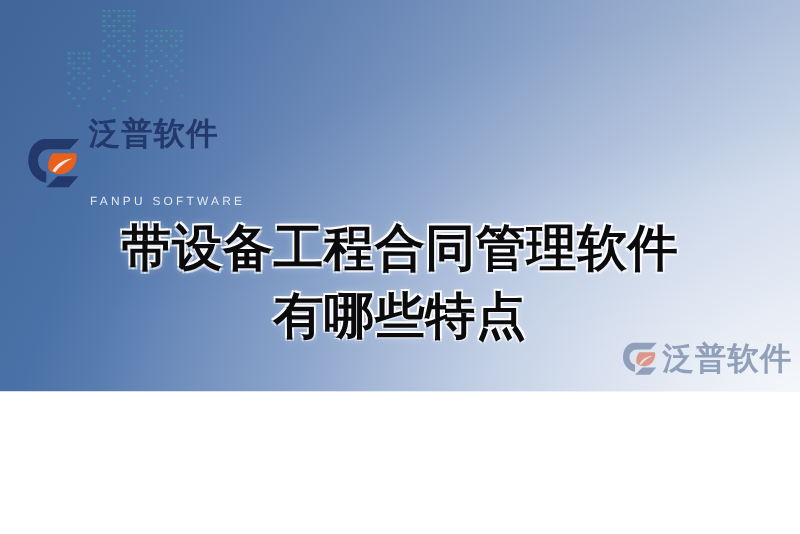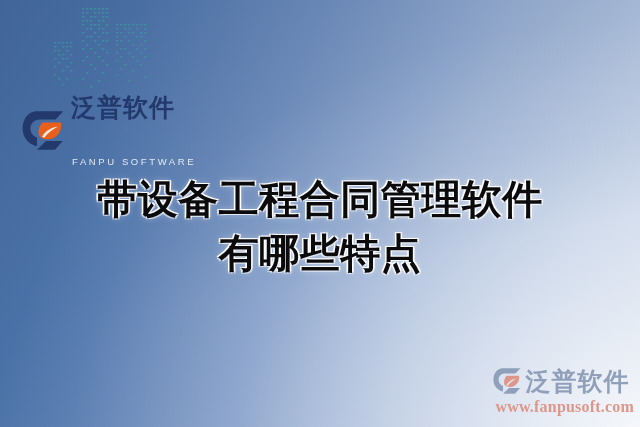--- a/index.html
+++ b/index.html
@@ -6,21 +6,21 @@
 
   html, body {
     width:640px; height:427px;
     overflow:hidden;
     font-family:"Liberation Sans", sans-serif;
   }
 
   
   #banner {
     position:relative;
-    width:640px; height:427px;
+    width:640px; height:313px;
     overflow:hidden;
     background:
       radial-gradient(120% 130% at 100% 100%,
         rgba(255,255,255,0.78) 0%,
         rgba(255,255,255,0.42) 26%,
         rgba(255,255,255,0.12) 52%,
         rgba(255,255,255,0.00) 74%),
       linear-gradient(108deg,
         #44699e 0%,
         #4b72a8 16%,
@@ -321,16 +321,15 @@
   <div id="watermark">
     <div id="wm-row">
       <svg id="wm-mark" viewBox="0 0 42 41" xmlns="http://www.w3.org/2000/svg" aria-hidden="true">
         <path d="M13.2 1.2 H41.2 L33.6 9.4 H17.6 C12.4 9.4 8.4 13.2 8.4 18.6 C8.4 23.0 11.0 26.4 15.0 27.6 L15.0 36.2 C6.6 34.6 0.6 27.4 0.6 18.6 C0.6 9.0 6.0 2.2 13.2 1.2 Z" fill="#8e9eb9"></path>
         <path d="M15.0 39.8 L24.0 31.0 L40.6 31.0 L33.0 39.8 Z" fill="#8e9eb9"></path>
         <path d="M20.4 12.6 H39.0 C40.2 18.4 37.6 24.6 32.4 27.6 C27.6 30.4 21.6 29.8 17.4 26.4 C15.6 22.2 17.0 16.0 20.4 12.6 Z" fill="#dd9487"></path>
         <path d="M20.0 26.8 C23.0 21.2 29.0 17.4 35.8 16.8 C31.0 19.4 26.0 22.6 22.2 27.8 Z" fill="#e9eef6" opacity="0.85"></path>
       </svg>
       <div id="wm-cn">泛普软件</div>
     </div>
-    <div id="wm-url">www.fanpusoft.com</div>
   </div>
 
 </div>
 
 </body></html>

